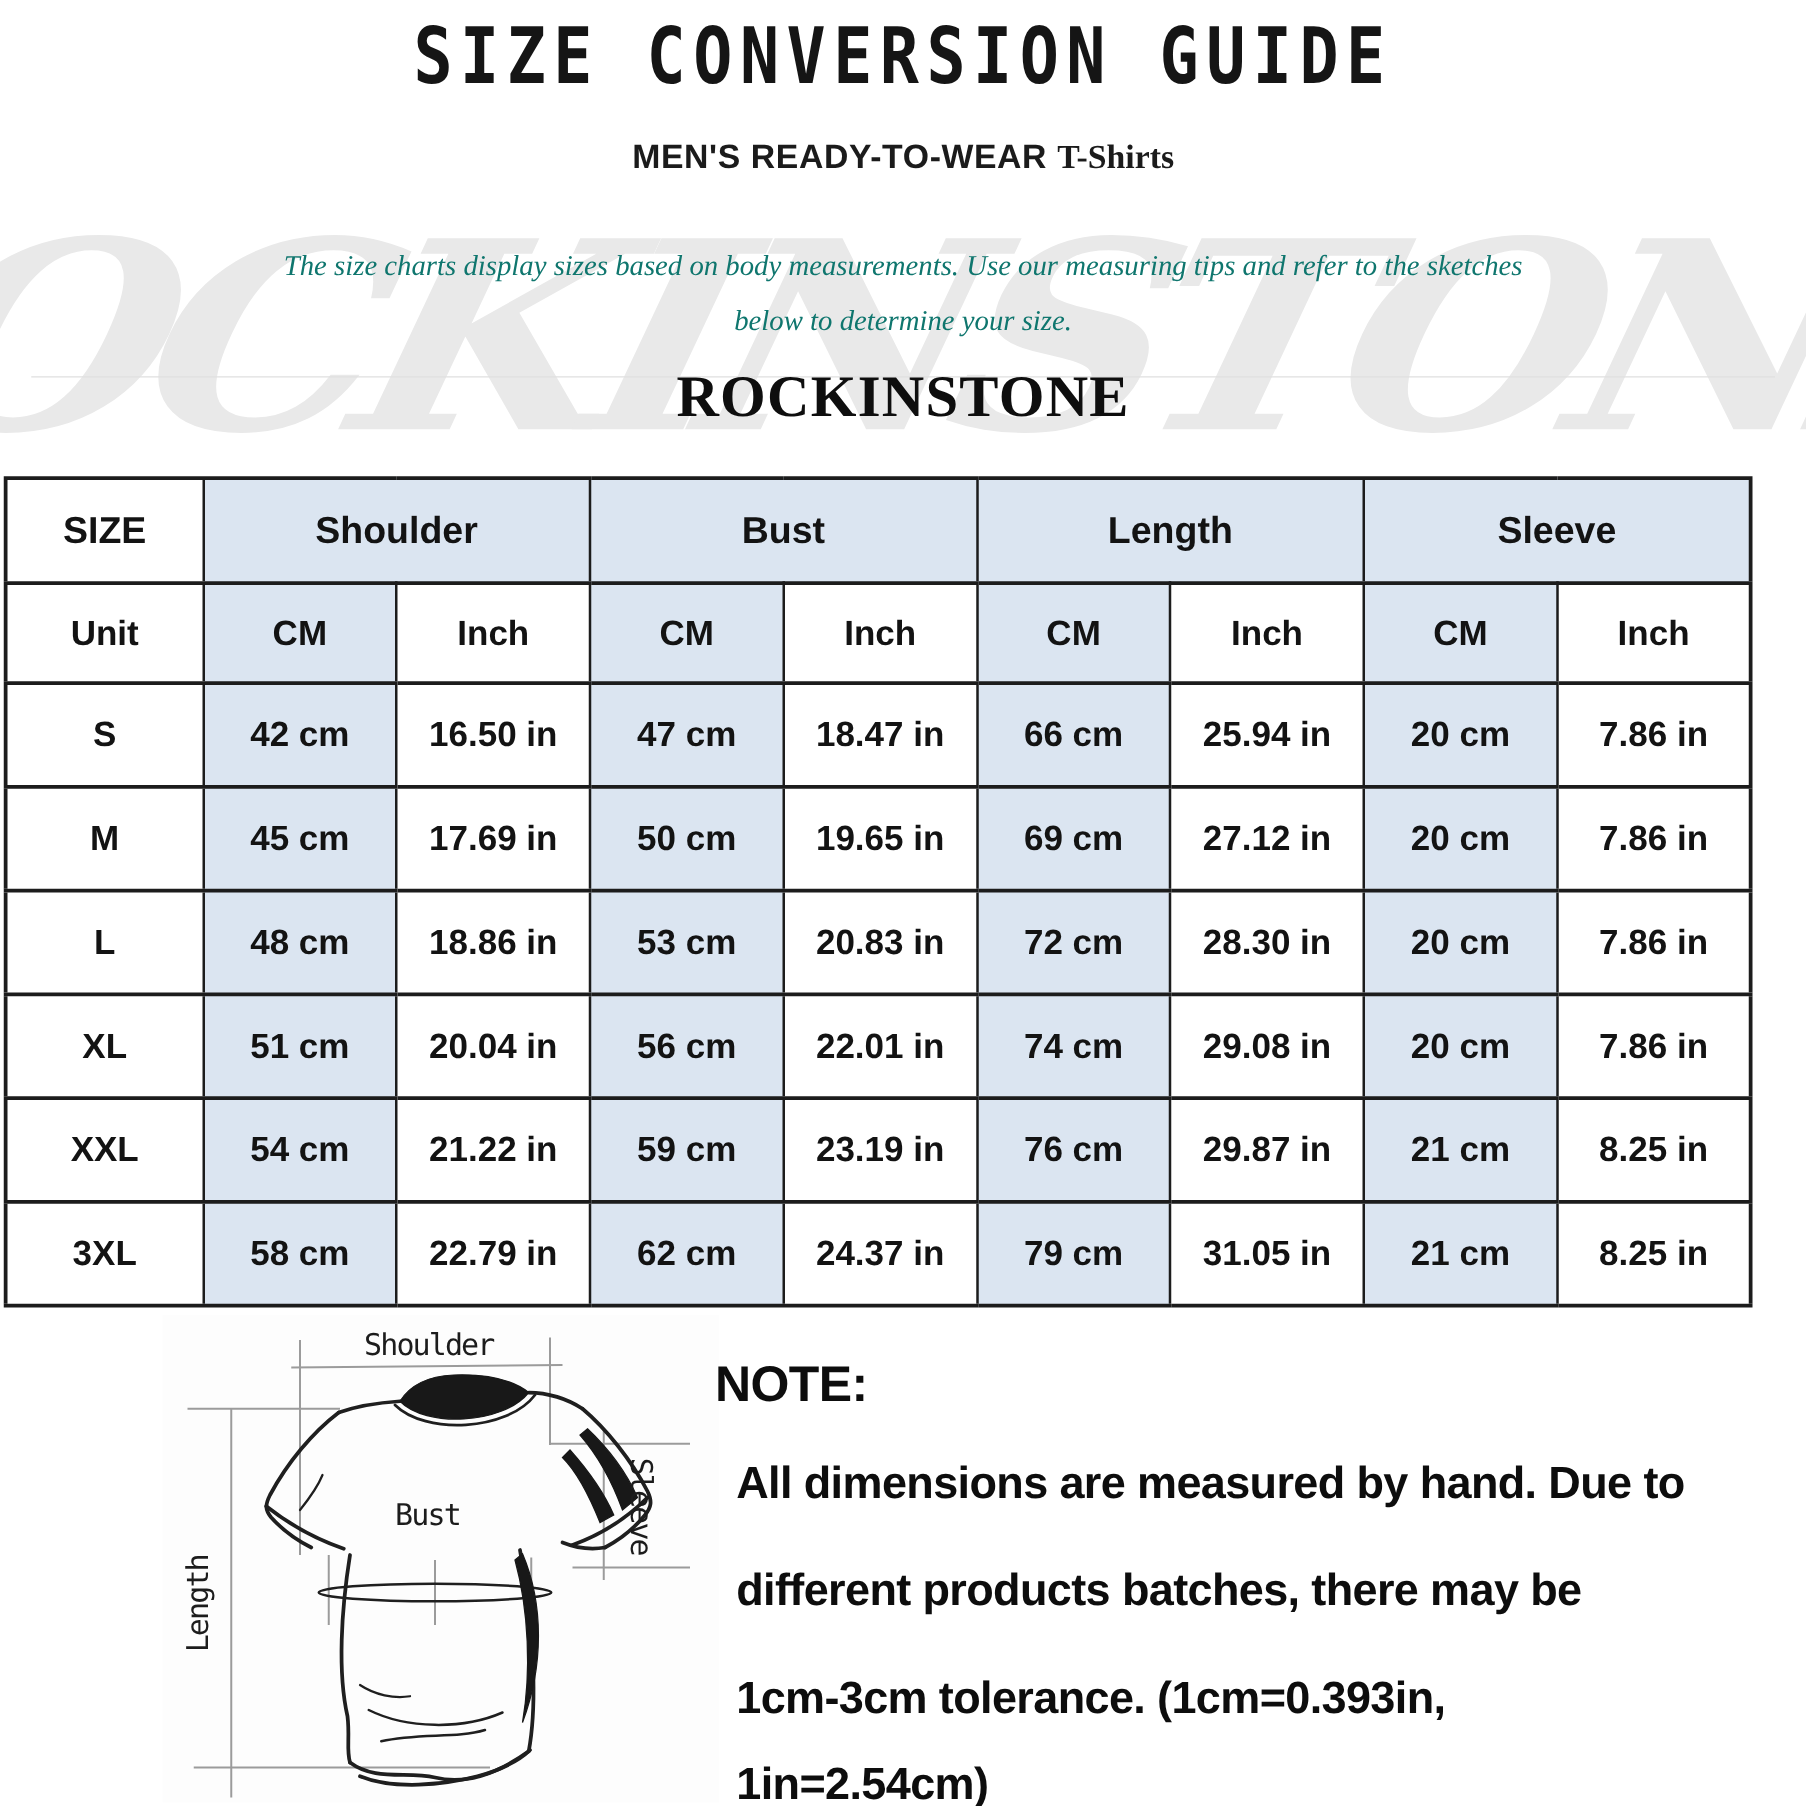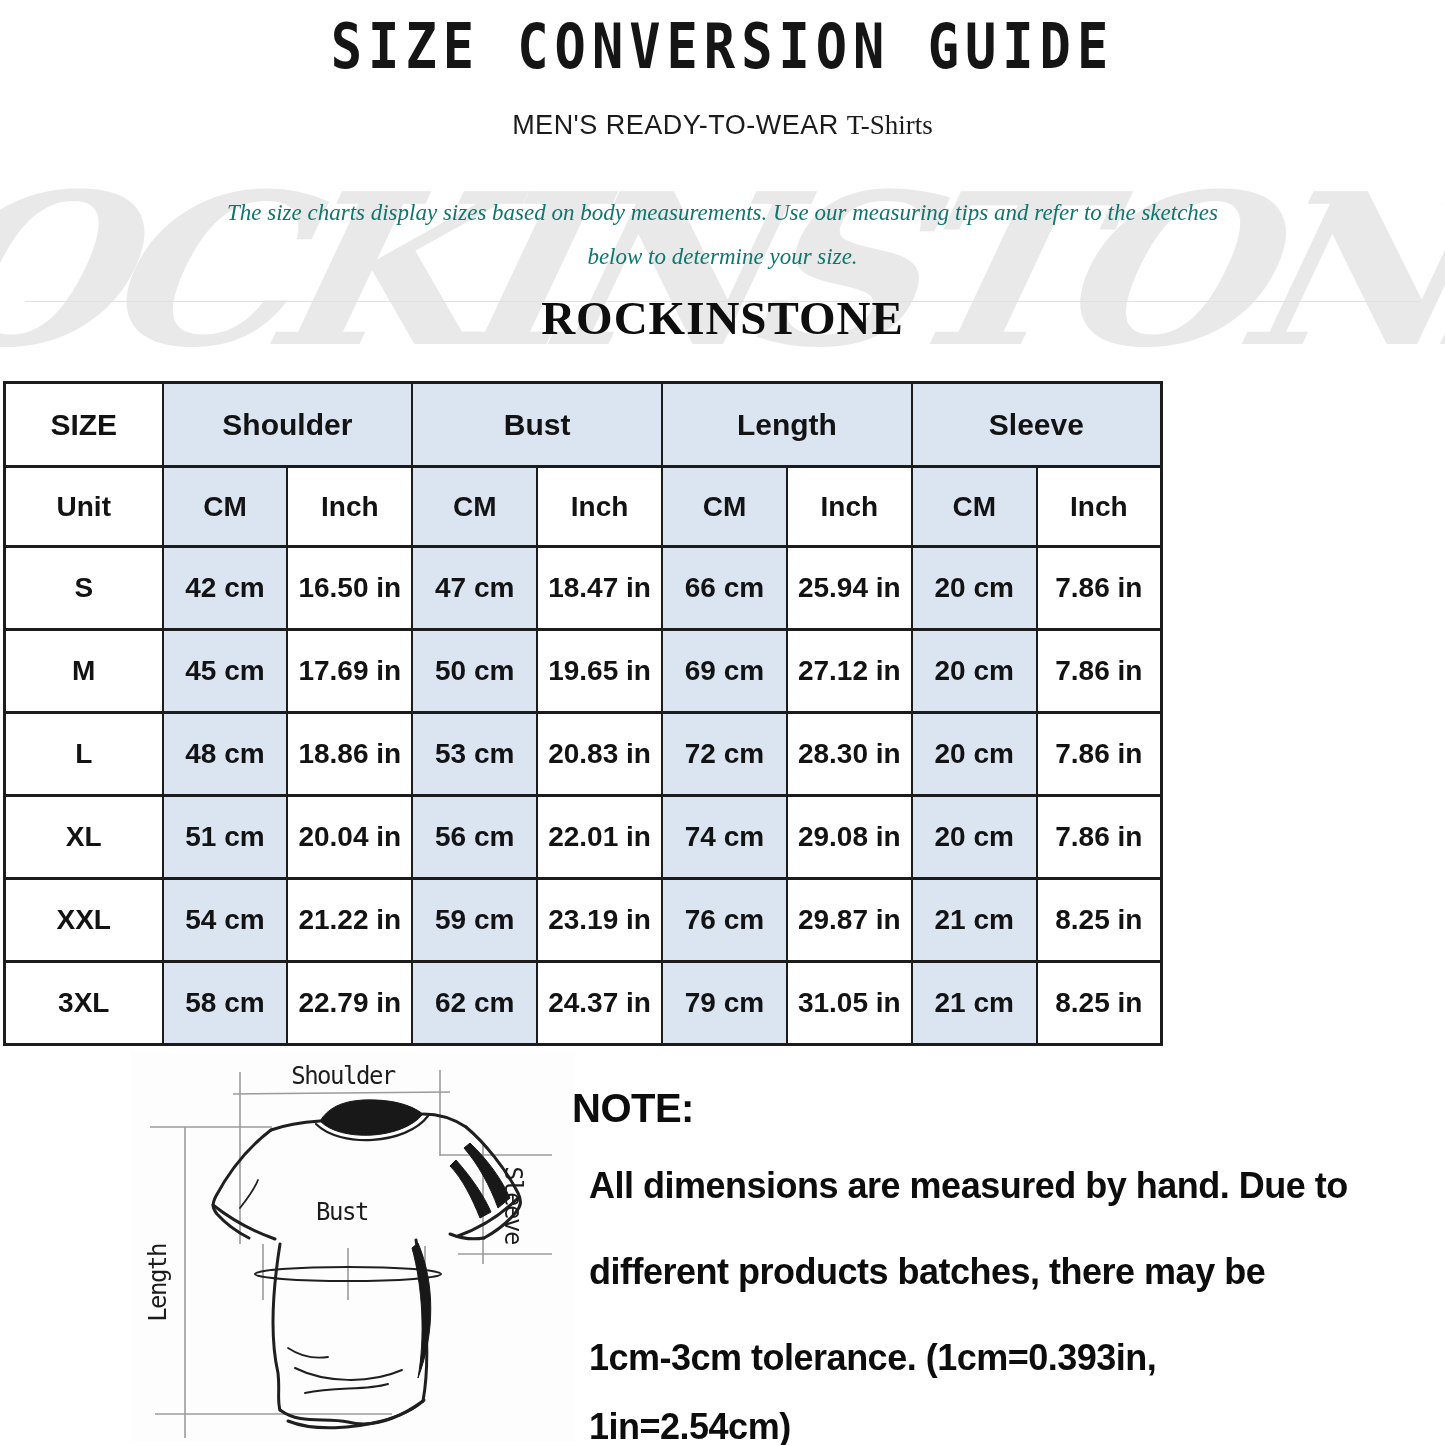--- a/index.html
+++ b/index.html
@@ -22,21 +22,21 @@
 
   .page-title {
     position:absolute; top:10px; left:0; width:100%; text-align:center;
     font-family:"DejaVu Sans Mono", monospace; font-weight:bold;
     font-size:52px; letter-spacing:6px; color:#151515;
     transform:scaleY(1.2); transform-origin:top center; z-index:2;
   }
 
   .subtitle {
     position:absolute; top:110px; left:0; width:100%; text-align:center;
-    font-size:27px; font-weight:normal; letter-spacing:0.5px; color:#1b1b1b; z-index:2;
+    font-size:27px; font-weight:bold; letter-spacing:0.5px; color:#1b1b1b; z-index:2;
   }
   .subtitle .part2 { font-family:"Liberation Serif", serif; letter-spacing:0; }
 
   .description {
     position:absolute; top:191px; left:0; width:100%; text-align:center;
     font-family:"Liberation Serif", serif; font-style:italic;
     font-size:23px; line-height:44px; color:#0f766e; z-index:2;
   }
 
   .divider {
@@ -45,21 +45,21 @@
   }
 
   .brand {
     position:absolute; top:291px; left:0; width:100%; text-align:center;
     font-family:"Liberation Serif", serif; font-weight:bold;
     font-size:47px; letter-spacing:1px; color:#0e0e0e; z-index:2;
   }
 
   
   table.size-table {
-    position:absolute; top:381px; left:3px; width:1160px;
+    position:absolute; top:381px; left:3px; width:1399px;
     border-collapse:collapse; table-layout:fixed;
     border:3px solid #1c1c1c; background:#fff; z-index:2;padding-left:32px;
   }
   .size-table col.c-size { width:158px; }
   .size-table th, .size-table td {
     border:2px solid #1c1c1c; border-top-width:3px; border-bottom-width:3px;
     text-align:center; vertical-align:middle; padding:0;
     font-weight:bold; color:#131313;
   }
   .size-table tr.h1 { height:84px; }

